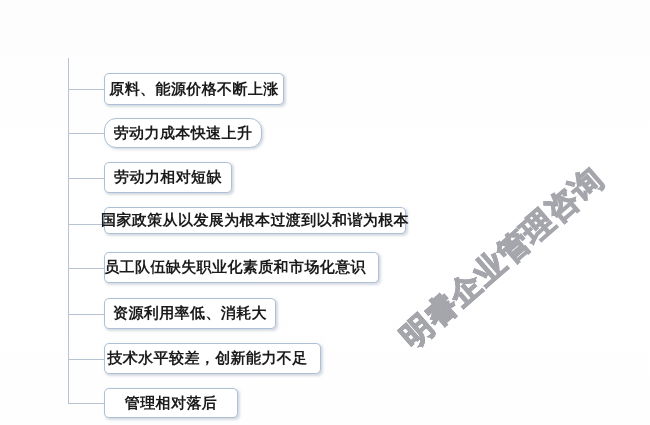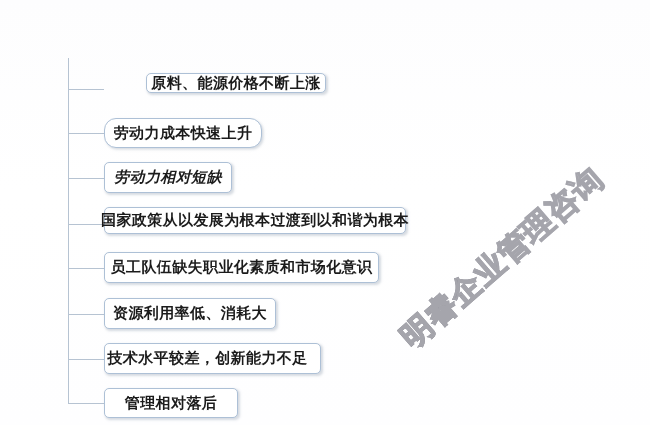--- a/index.html
+++ b/index.html
@@ -130,33 +130,33 @@
       <div class="branch" style="top: 89px; width: 36px;"></div>
       <div class="branch" style="top: 133px; width: 36px;"></div>
       <div class="branch" style="top: 177.5px; width: 36px;"></div>
       <div class="branch" style="top: 223.5px; width: 36px;"></div>
       <div class="branch" style="top: 267.5px; width: 36px;"></div>
       <div class="branch" style="top: 313.5px; width: 36px;"></div>
       <div class="branch" style="top: 358.5px; width: 36px;"></div>
       <div class="branch" style="top: 403px; width: 36px;"></div>
     </div>
   <div id="item-layer">
-      <div class="item-box" style="top: 73px; height: 20px; width: 180px; padding-left: 20px; padding-right: 20px; margin-left: 42px;">
+      <div class="item-box" style="top: 73px; height: 32px; width: 180px; padding-left: 20px; padding-right: 20px;">
         <span class="item-text">原料、能源价格不断上涨</span>
       </div>
       <div class="item-box" style="top: 118px; height: 30px; width: 158px; padding-left: 10px; padding-right: 10px; border-radius: 12px;">
         <span class="item-text">劳动力成本快速上升</span>
       </div>
-      <div class="item-box" style="top: 162px; height: 31px; width: 128px; padding-left: 10px; padding-right: 10px; font-style: italic;">
+      <div class="item-box" style="top: 162px; height: 31px; width: 128px; padding-left: 10px; padding-right: 10px;">
         <span class="item-text">劳动力相对短缺</span>
       </div>
       <div class="item-box" style="top: 207px; height: 27px; width: 302px; padding-left: 10px; padding-right: 10px;">
         <span class="item-text">国家政策从以发展为根本过渡到以和谐为根本</span>
       </div>
-      <div class="item-box" style="top: 252px; height: 31px; width: 275px; padding-left: 12px; padding-right: 12px;">
+      <div class="item-box" style="top: 252px; height: 31px; width: 275px; padding-left: 12px; padding-right: 12px; justify-content: flex-end;">
         <span class="item-text">员工队伍缺失职业化素质和市场化意识</span>
       </div>
       <div class="item-box" style="top: 298px; height: 31px; width: 172px; padding-left: 10px; padding-right: 10px;">
         <span class="item-text">资源利用率低、消耗大</span>
       </div>
       <div class="item-box" style="top: 343px; height: 31px; width: 217px; padding-left: 0; padding-right: 10px;">
         <span class="item-text">技术水平较差，创新能力不足</span>
       </div>
       <div class="item-box" style="top: 388px; height: 30px; width: 134px; padding-left: 14px; padding-right: 14px;">
         <span class="item-text">管理相对落后</span>

